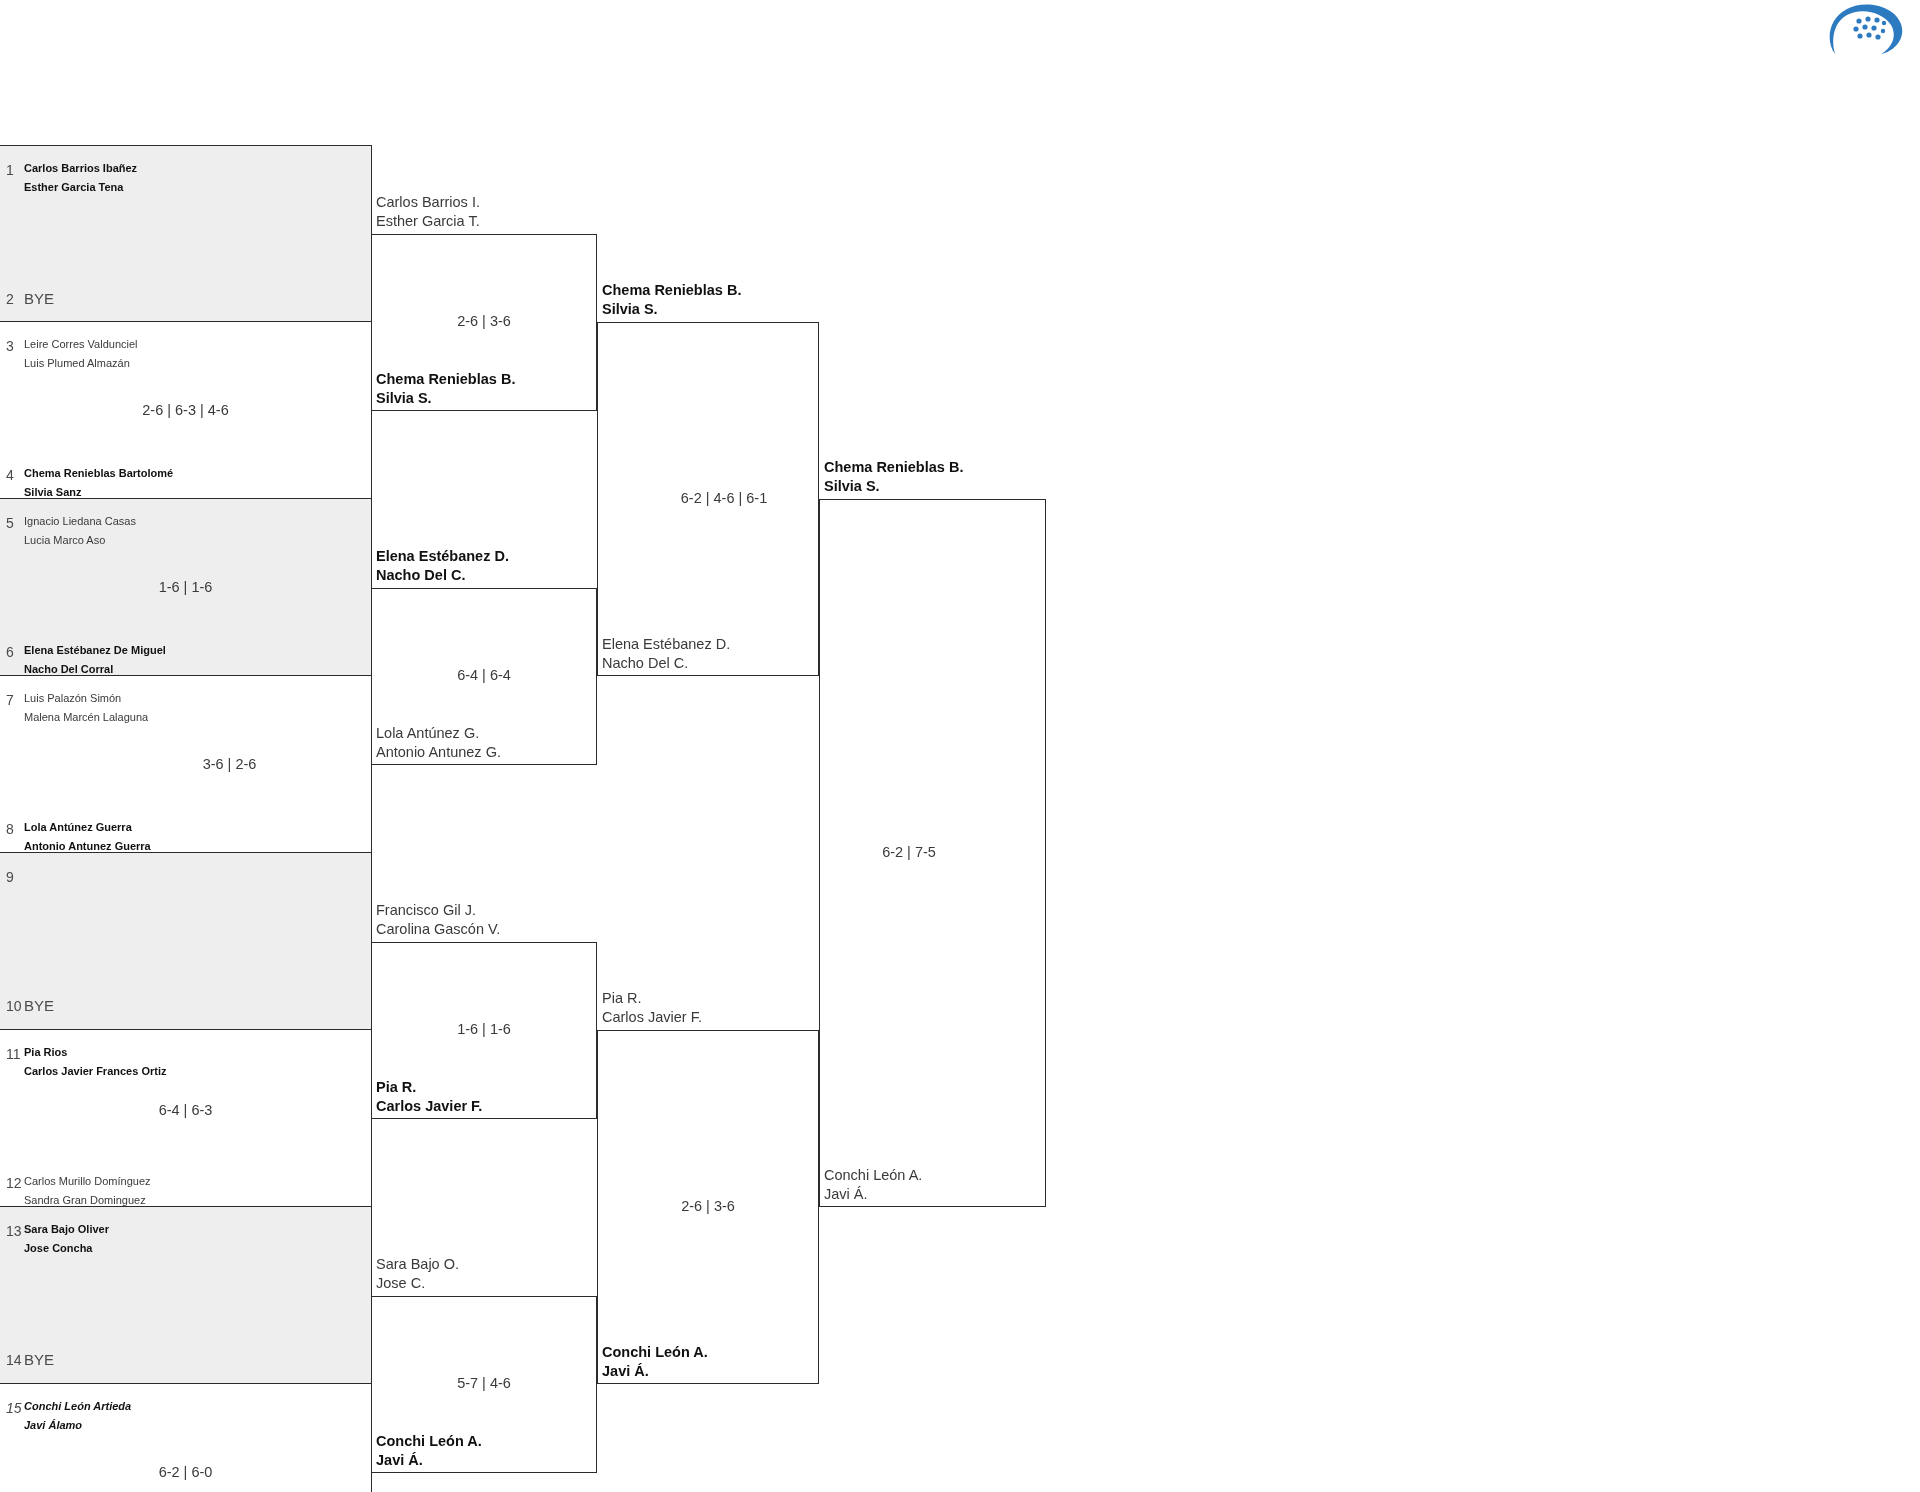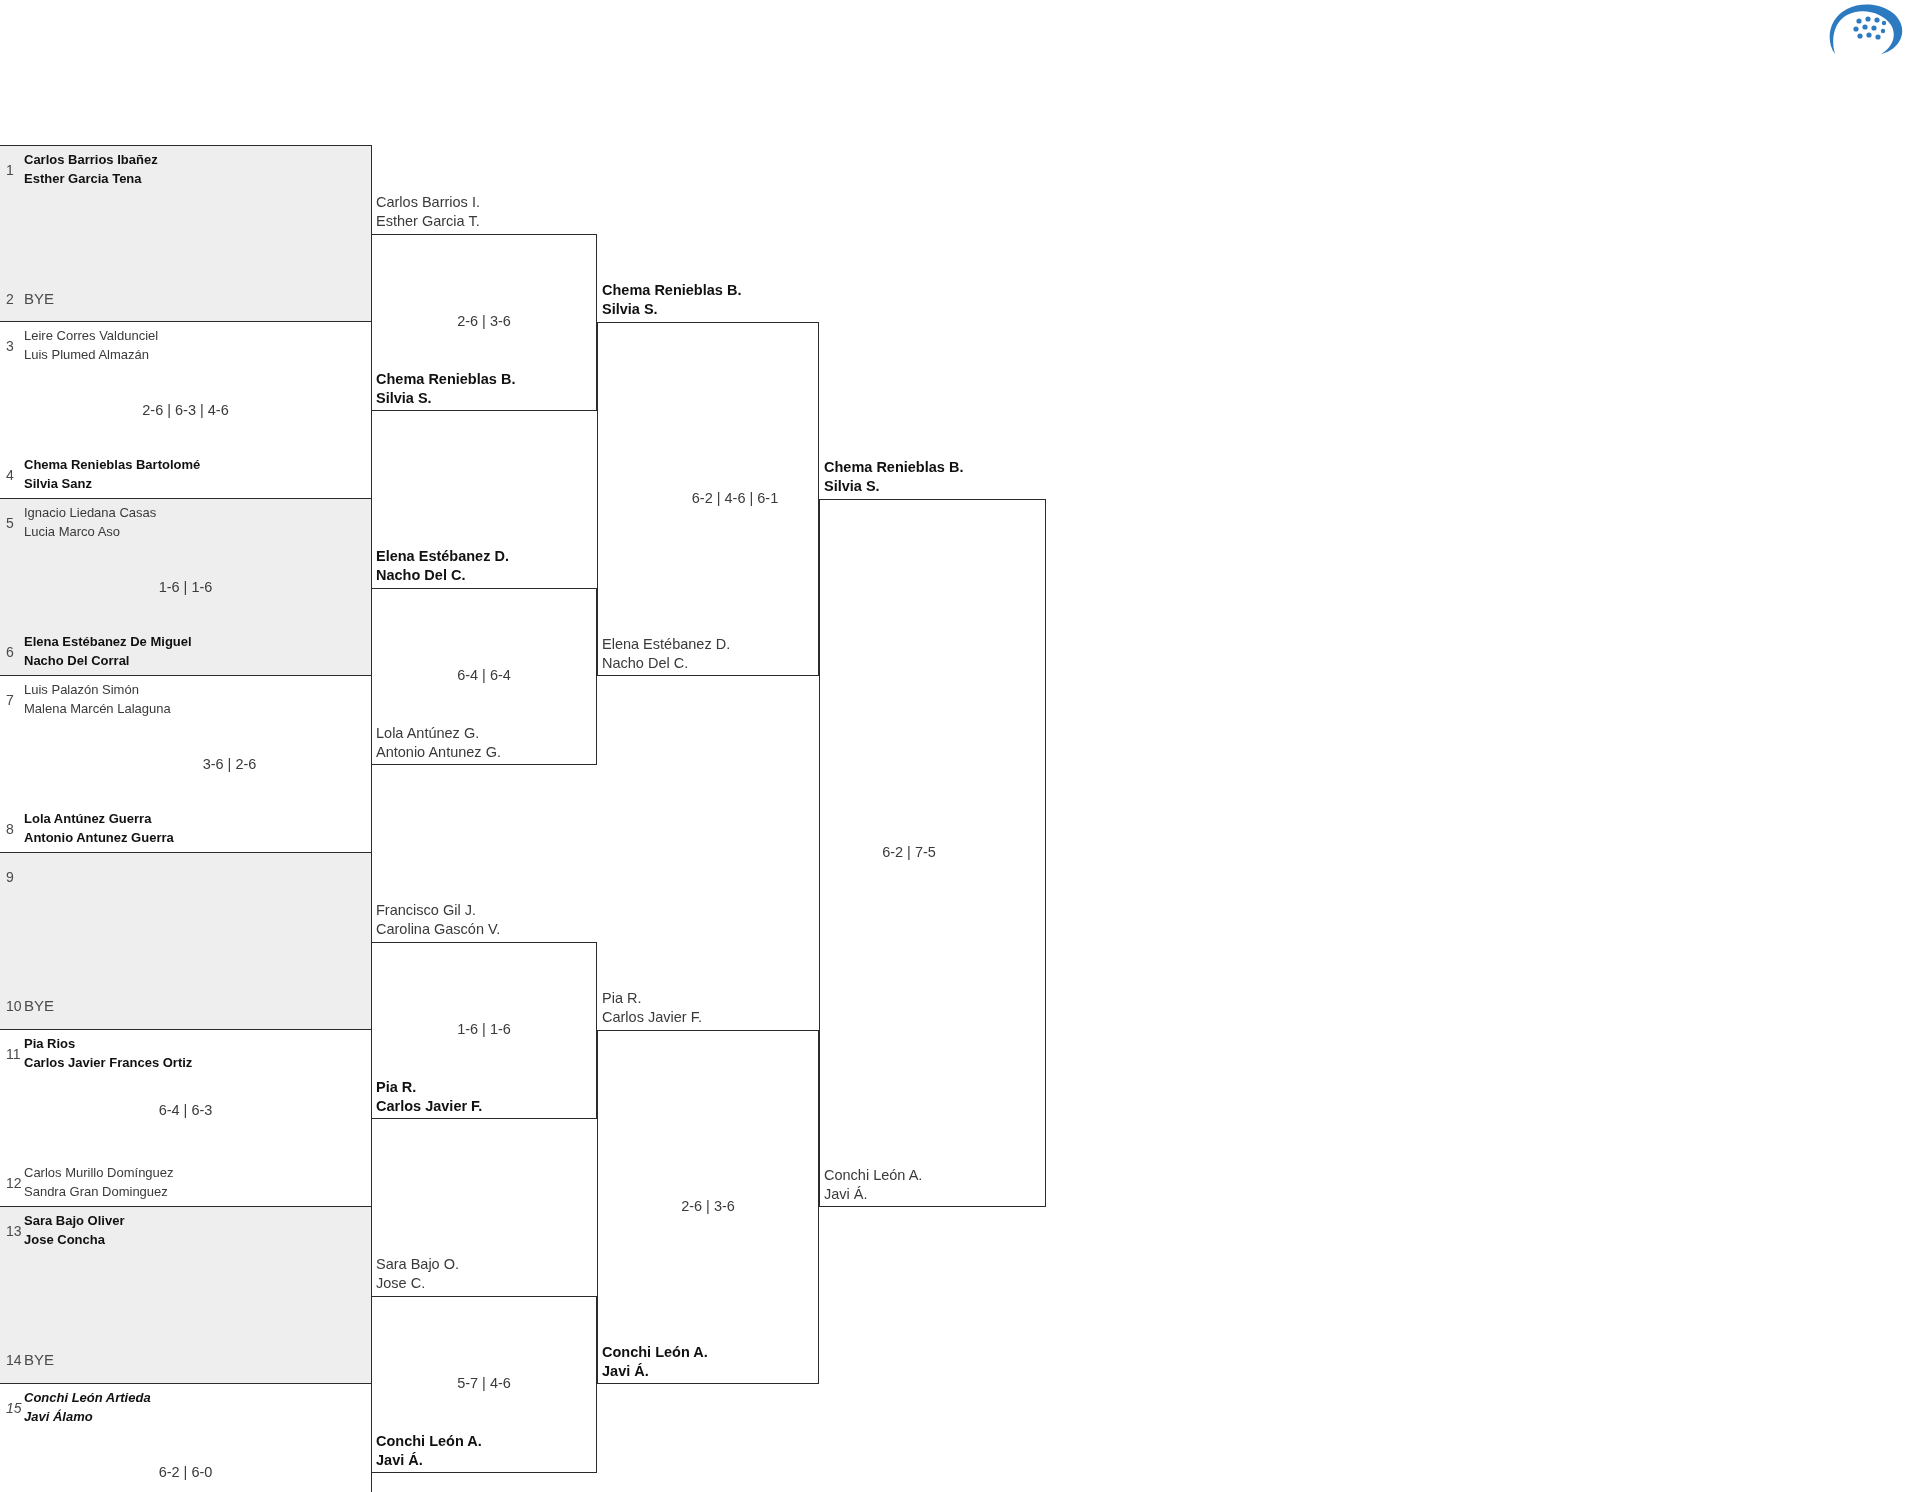--- a/index.html
+++ b/index.html
@@ -95,23 +95,23 @@
     left: 6px;
     width: 20px;
     text-align: left;
     font-size: 14px;
     color: #4a4a4a;
     line-height: 44px;
   }
   .r1-names {
     position: absolute;
     left: 24px;
-    top: 2px;
+    top: 11px;
     width: 340px;
-    font-size: 13px;
+    font-size: 11px;
     line-height: 19px;
     color: #3a3a3a;
   }
   .r1-names.win { font-weight: bold; color: #111111; }
   .r1-names.bye {
     line-height: 44px;
     color: #4a4a4a;
     font-size: 15px;
   }
   .r1-score {
@@ -334,21 +334,21 @@
     <div class="cscore" style="left: 371px; width: 226px; top: 1375px;">5-7 | 4-6</div>
     <div class="cname" style="left: 376px; top: 1254.5px;">
       <div>Sara Bajo O.</div>
       <div>Jose C.</div>
     </div>
     <div class="cname win" style="left: 376px; top: 1431.5px;">
       <div>Conchi León A.</div>
       <div>Javi Á.</div>
     </div>
     <div class="cbox" style="left: 597px; top: 322px; width: 222px; height: 354px;"></div>
-    <div class="cscore" style="left: 597px; width: 254px; top: 490px; padding-left: 11px;">6-2 | 4-6 | 6-1</div>
+    <div class="cscore" style="left: 597px; width: 254px; top: 490px;">6-2 | 4-6 | 6-1</div>
     <div class="cname win" style="left: 602px; top: 281px;">
       <div>Chema Renieblas B.</div>
       <div>Silvia S.</div>
     </div>
     <div class="cname" style="left: 602px; top: 635px;">
       <div>Elena Estébanez D.</div>
       <div>Nacho Del C.</div>
     </div>
     <div class="cbox" style="left: 597px; top: 1030px; width: 222px; height: 354px;"></div>
     <div class="cscore" style="left: 597px; width: 222px; top: 1198px;">2-6 | 3-6</div>

